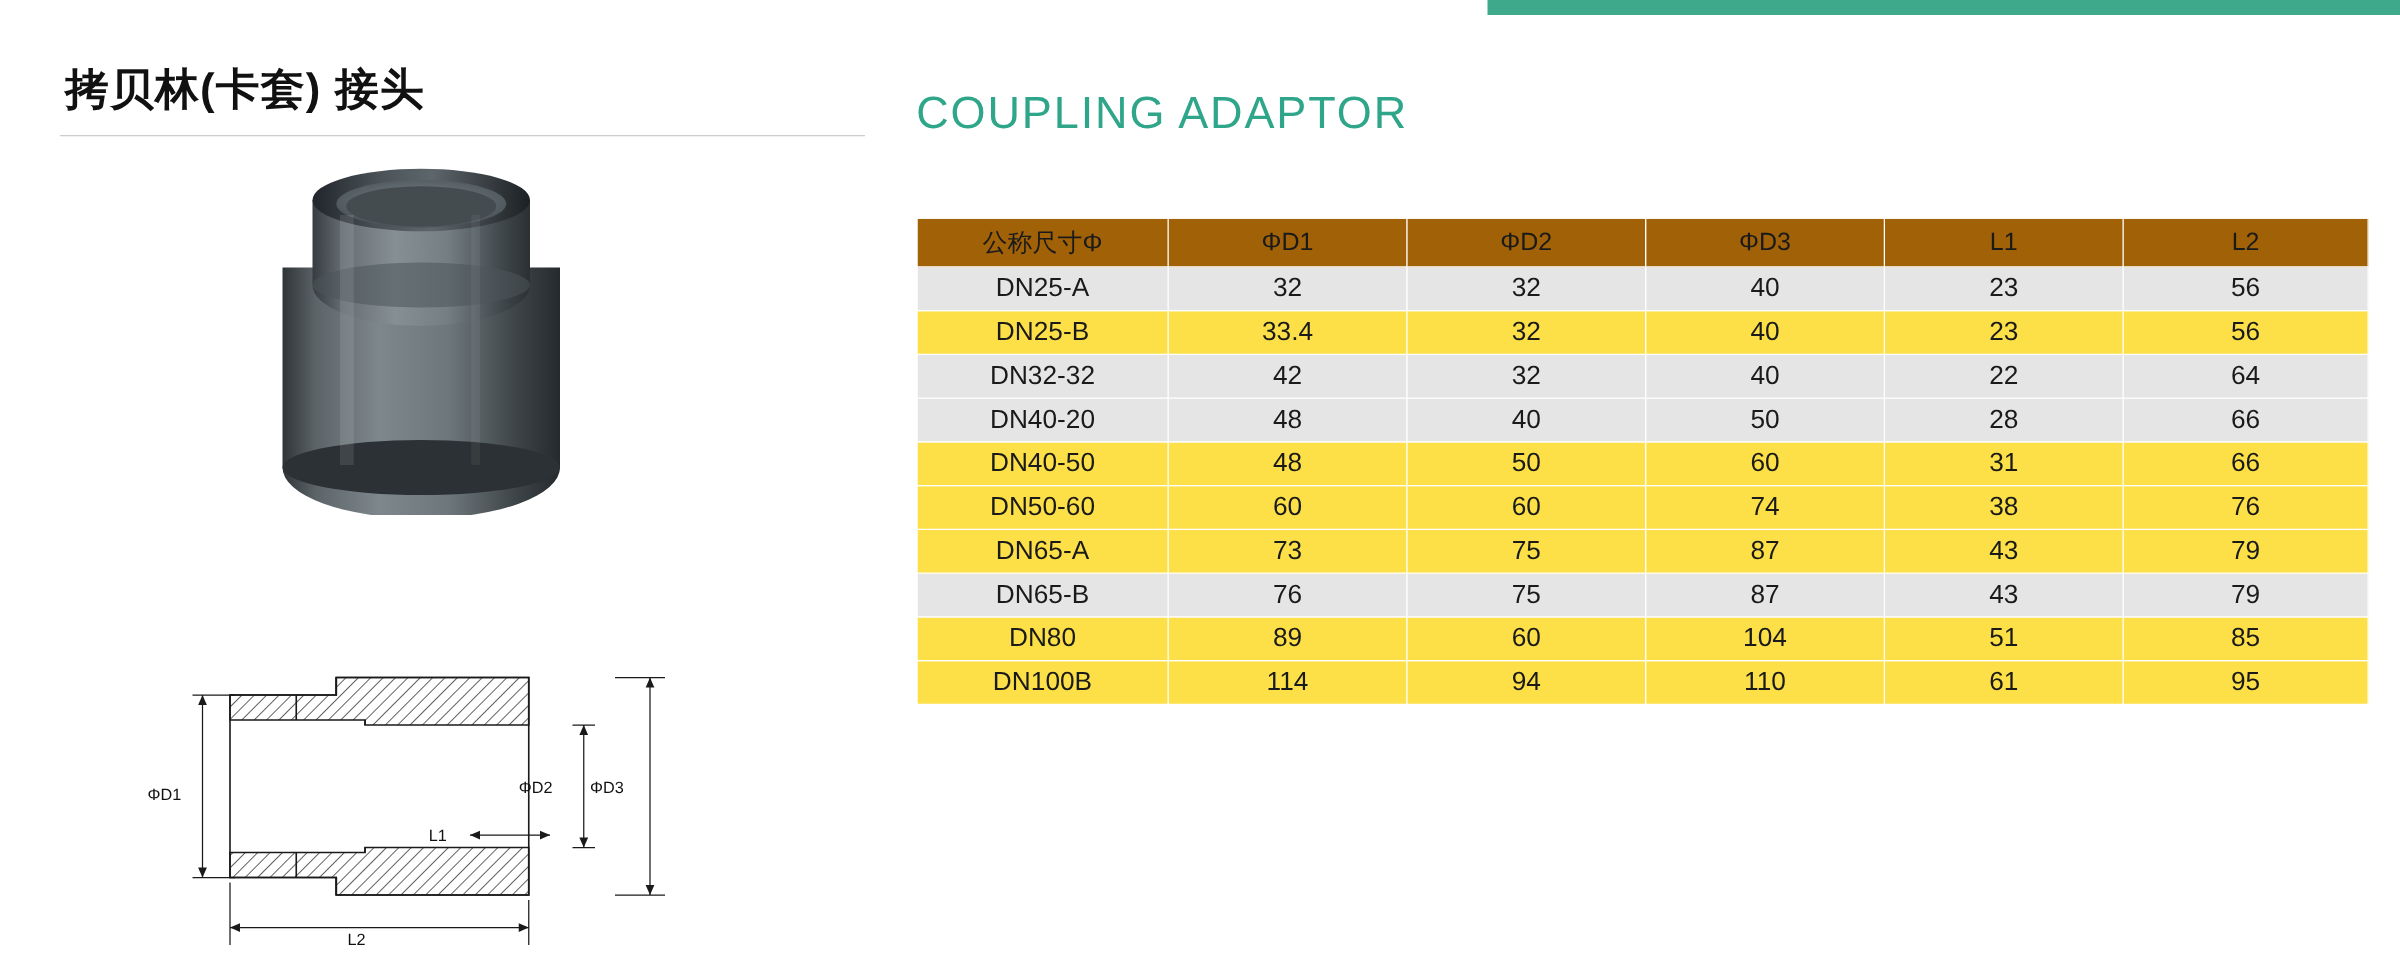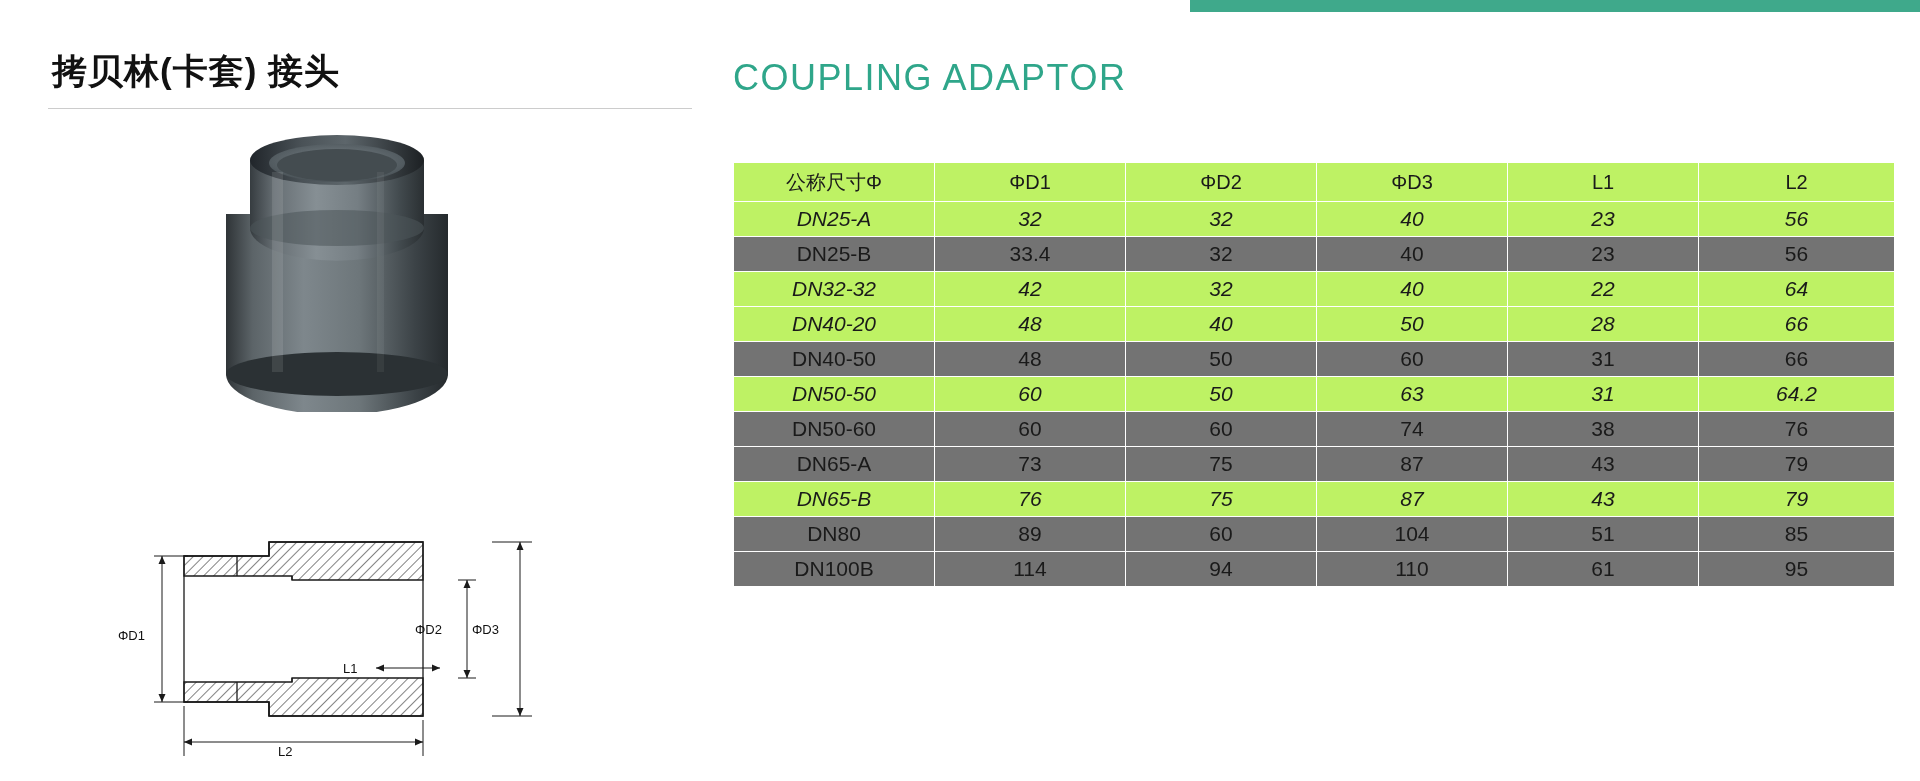--- a/index.html
+++ b/index.html
@@ -73,21 +73,21 @@
   .dim-label {
     position: absolute;
     font-size: 13px;
     color: #111;
     font-family: "Liberation Sans", sans-serif;
   }
   
   .right-col {
     position: absolute;
     left: 720px;
-    top: 4px;
+    top: 16px;
     width: 1200px;
     height: 641px;
   }
   .title-en {
     position: absolute;
     left: 13px;
     top: 53px;
     font-size: 36px;
     color: #2fa68a;
     letter-spacing: 1.5px;
@@ -104,30 +104,29 @@
   table.spec th, table.spec td {
     border: 1px solid #ffffff;
     text-align: center;
     font-size: 21px;
     color: #1a1a1a;
     height: 34px;
     font-weight: normal;
     padding: 0;
   }
   table.spec th {
-    background: #bef264;
+    background: #a16207;
     font-size: 20px;
     height: 38px;
   }
   table.spec tr.odd td {
-    background: #bef264;
-    font-style: italic;
+    background: #e5e5e5;
   }
   table.spec tr.even td {
-    background: #737373;
+    background: #fde047;
   }
   table.spec th.col0 { width: 200px; }
   table.spec th.col1 { width: 190px; }
   table.spec th.col2 { width: 190px; }
   table.spec th.col3 { width: 190px; }
   table.spec th.col4 { width: 190px; }
   table.spec th.col5 { width: 195px; }
 </style>
 </head>
 <body>
@@ -296,28 +295,20 @@
           <td>66</td>
         </tr>
         <tr class="even">
           <td>DN40-50</td>
           <td>48</td>
           <td>50</td>
           <td>60</td>
           <td>31</td>
           <td>66</td>
         </tr>
-        <tr class="odd">
-          <td>DN50-50</td>
-          <td>60</td>
-          <td>50</td>
-          <td>63</td>
-          <td>31</td>
-          <td>64.2</td>
-        </tr>
         <tr class="even">
           <td>DN50-60</td>
           <td>60</td>
           <td>60</td>
           <td>74</td>
           <td>38</td>
           <td>76</td>
         </tr>
         <tr class="even">
           <td>DN65-A</td>

